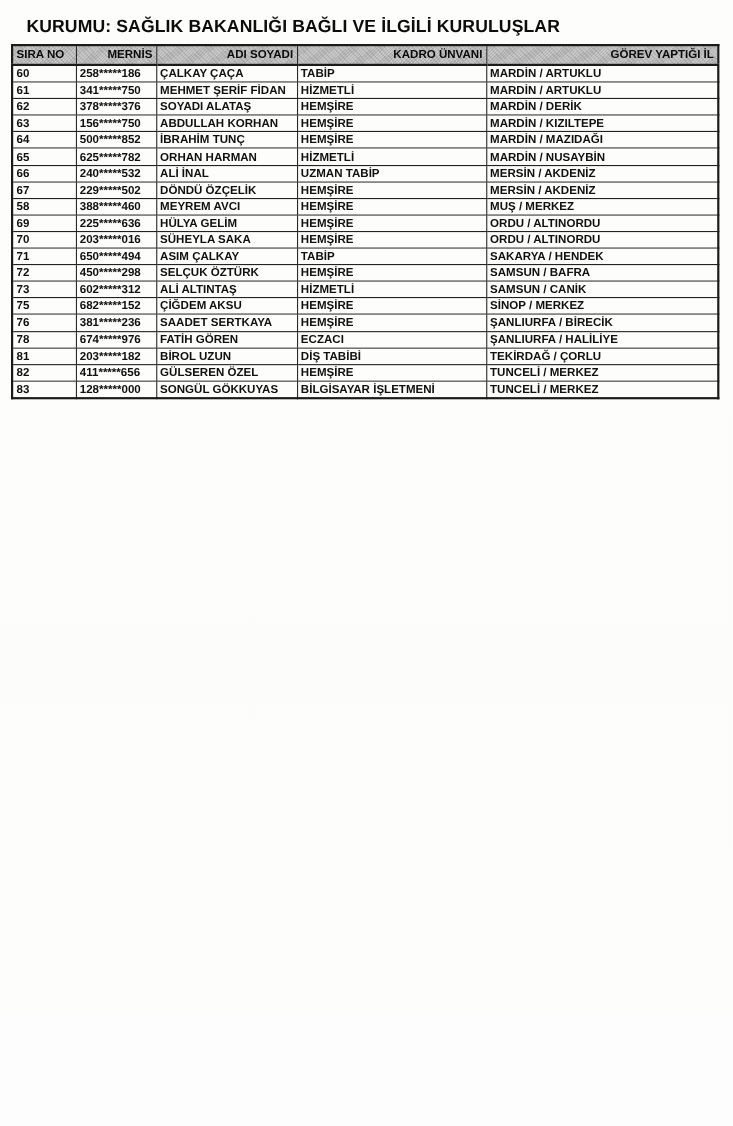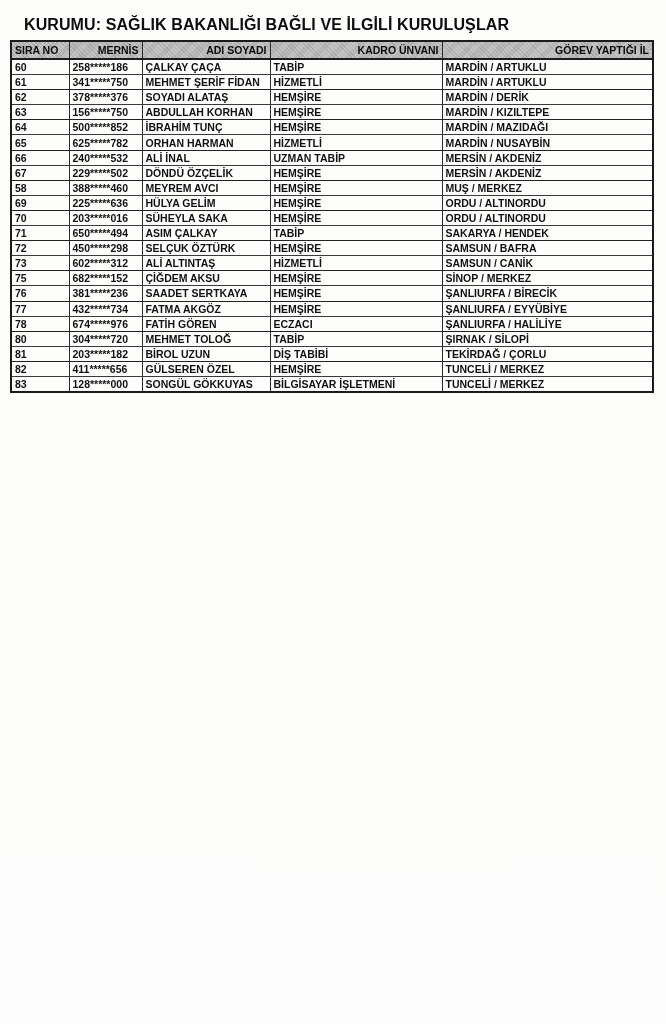--- a/index.html
+++ b/index.html
@@ -192,41 +192,27 @@
           <td>SİNOP / MERKEZ</td>
         </tr>
         <tr>
           <td class="c-center">76</td>
           <td>381*****236</td>
           <td>SAADET SERTKAYA</td>
           <td>HEMŞİRE</td>
           <td>ŞANLIURFA / BİRECİK</td>
         </tr>
         <tr>
-          <td class="c-center">77</td>
-          <td>432*****734</td>
-          <td>FATMA AKGÖZ</td>
-          <td>HEMŞİRE</td>
-          <td>ŞANLIURFA / EYYÜBİYE</td>
-        </tr>
-        <tr>
           <td class="c-center">78</td>
           <td>674*****976</td>
           <td>FATİH GÖREN</td>
           <td>ECZACI</td>
           <td>ŞANLIURFA / HALİLİYE</td>
         </tr>
         <tr>
-          <td class="c-center">80</td>
-          <td>304*****720</td>
-          <td>MEHMET TOLOĞ</td>
-          <td>TABİP</td>
-          <td>ŞIRNAK / SİLOPİ</td>
-        </tr>
-        <tr>
           <td class="c-center">81</td>
           <td>203*****182</td>
           <td>BİROL UZUN</td>
           <td>DİŞ TABİBİ</td>
           <td>TEKİRDAĞ / ÇORLU</td>
         </tr>
         <tr>
           <td class="c-center">82</td>
           <td>411*****656</td>
           <td>GÜLSEREN ÖZEL</td>

